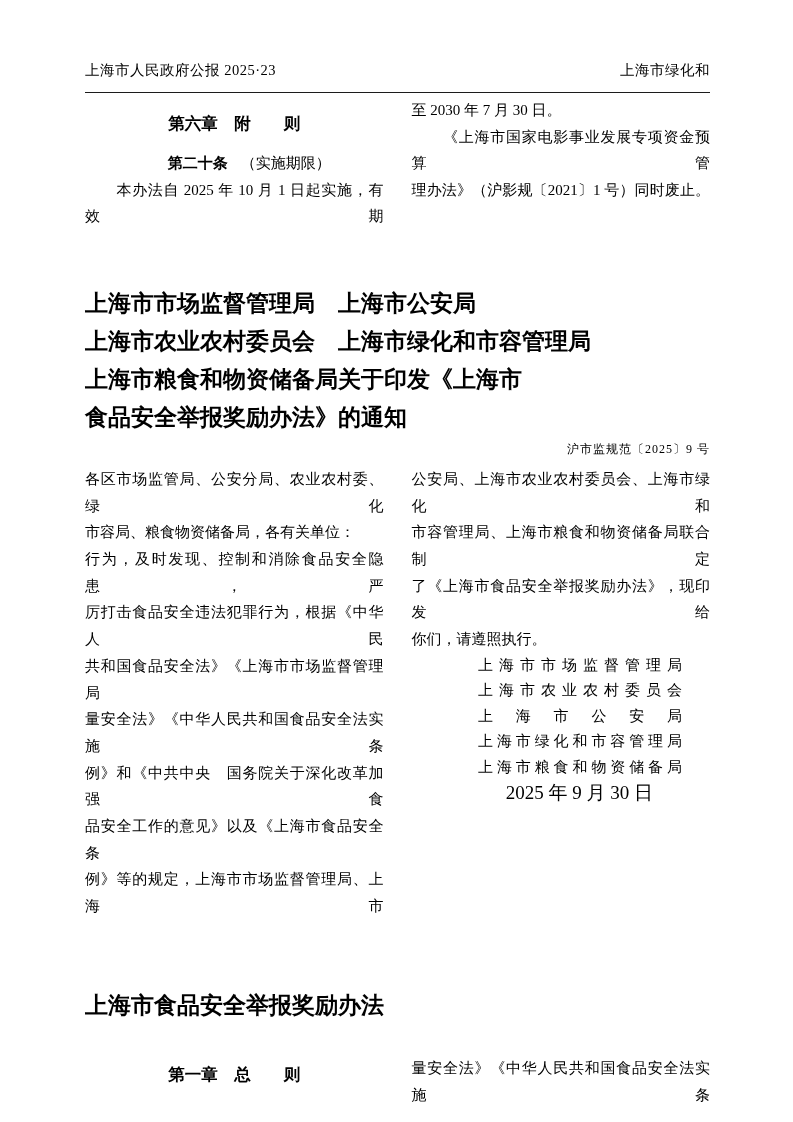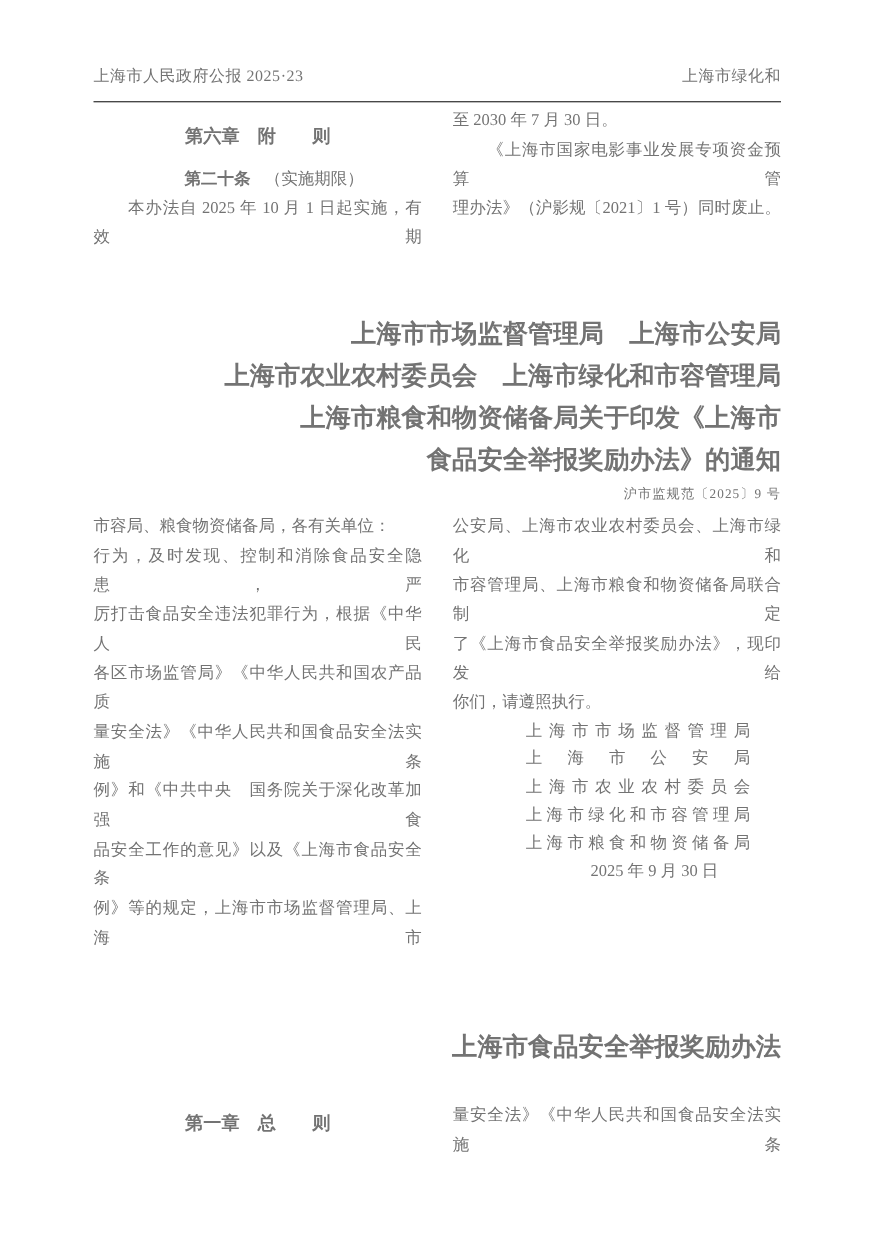--- a/index.html
+++ b/index.html
@@ -1,20 +1,20 @@
 <!DOCTYPE html>
 <html><head>
 <meta charset="utf-8">
 <style>
   html,body{margin:0;padding:0;background:#ffffff;}
   .page{
     position:relative;
     width:793px;height:1122px;
     background:#ffffff;
-    color:#737373;
+    color:#000000;
     box-sizing:border-box;
     padding:0 83px 4px 85px;
     font-family:"Liberation Serif", serif;
     overflow:hidden;
   }
   
   .hdr{
     display:flex;justify-content:space-between;align-items:flex-end;
     margin-top:60px;padding-bottom:12px;
     border-bottom:1.6px solid #1c1c1c;
@@ -41,38 +41,38 @@
   }
   .article-title{margin-left:13px;}
   
   .chapter{
     text-align:center;font-weight:bold;
     font-size:16.5px;line-height:27.5px;
     white-space:pre-wrap;
   }
   
   .doc-title{
-    text-align:right;
+    text-align:left;
     font-family:"Liberation Sans", sans-serif;
     font-weight:bold;
     font-size:23px;line-height:38px;
   }
   .doc-title.notice{margin-top:54px;}
   .doc-title.measure{margin-top:66px;margin-bottom:12px;}
   .doc-number{
     text-align:right;font-size:12px;line-height:27px;letter-spacing:1px;
   }
   
   .sig-block{width:204px;margin:0 28px 0 auto;}
   .sig-line{
     font-size:15px;line-height:25.5px;
     text-align:justify;text-align-last:justify;
   }
   .sig-date{
-    font-size:15px;line-height:25.5px;
+    font-size:19px;line-height:25.5px;
     text-align:right;padding-right:57px;
   }
   
   .top-cols{margin-top:4px;}
   .top-left-chapter{margin-top:13px;}
   .top-left-article{margin-top:11px;}
   .notice-cols{margin-top:3px;}
   .measure-cols .chapter{margin-top:25px;margin-bottom:14px;}
   .measure-right{margin-top:19px;}
 </style>
@@ -105,38 +105,39 @@
     <div>上海市市场监督管理局　上海市公安局</div>
     <div>上海市农业农村委员会　上海市绿化和市容管理局</div>
     <div>上海市粮食和物资储备局关于印发《上海市</div>
     <div>食品安全举报奖励办法》的通知</div>
   </div>
 
   <div class="doc-number">沪市监规范〔2025〕9 号</div>
 
   <div class="cols notice-cols">
     <div class="col">
+      <div class="line">各区市场监管局、公安分局、农业农村委、绿化</div>
       <div class="line end">市容局、粮食物资储备局，各有关单位：</div>
       <div class="line">行为，及时发现、控制和消除食品安全隐患，严</div>
       <div class="line">厉打击食品安全违法犯罪行为，根据《中华人民</div>
-      <div class="line">各区市场监管局》《中华人民共和国农产品质</div>
+      <div class="line">共和国食品安全法》《上海市市场监督管理局</div>
       <div class="line">量安全法》《中华人民共和国食品安全法实施条</div>
       <div class="line">例》和《中共中央　国务院关于深化改革加强食</div>
       <div class="line">品安全工作的意见》以及《上海市食品安全条</div>
       <div class="line">例》等的规定，上海市市场监督管理局、上海市</div>
     </div>
     <div class="col">
       <div class="line">公安局、上海市农业农村委员会、上海市绿化和</div>
       <div class="line">市容管理局、上海市粮食和物资储备局联合制定</div>
       <div class="line">了《上海市食品安全举报奖励办法》，现印发给</div>
       <div class="line end">你们，请遵照执行。</div>
       <div class="sig-block">
         <div class="sig-line">上海市市场监督管理局</div>
+        <div class="sig-line">上海市农业农村委员会</div>
         <div class="sig-line">上海市公安局</div>
-        <div class="sig-line">上海市农业农村委员会</div>
         <div class="sig-line">上海市绿化和市容管理局</div>
         <div class="sig-line">上海市粮食和物资储备局</div>
       </div>
       <div class="sig-date">2025 年 9 月 30 日</div>
     </div>
   </div>
 
   <div class="doc-title measure">上海市食品安全举报奖励办法</div>
 
   <div class="cols measure-cols">

